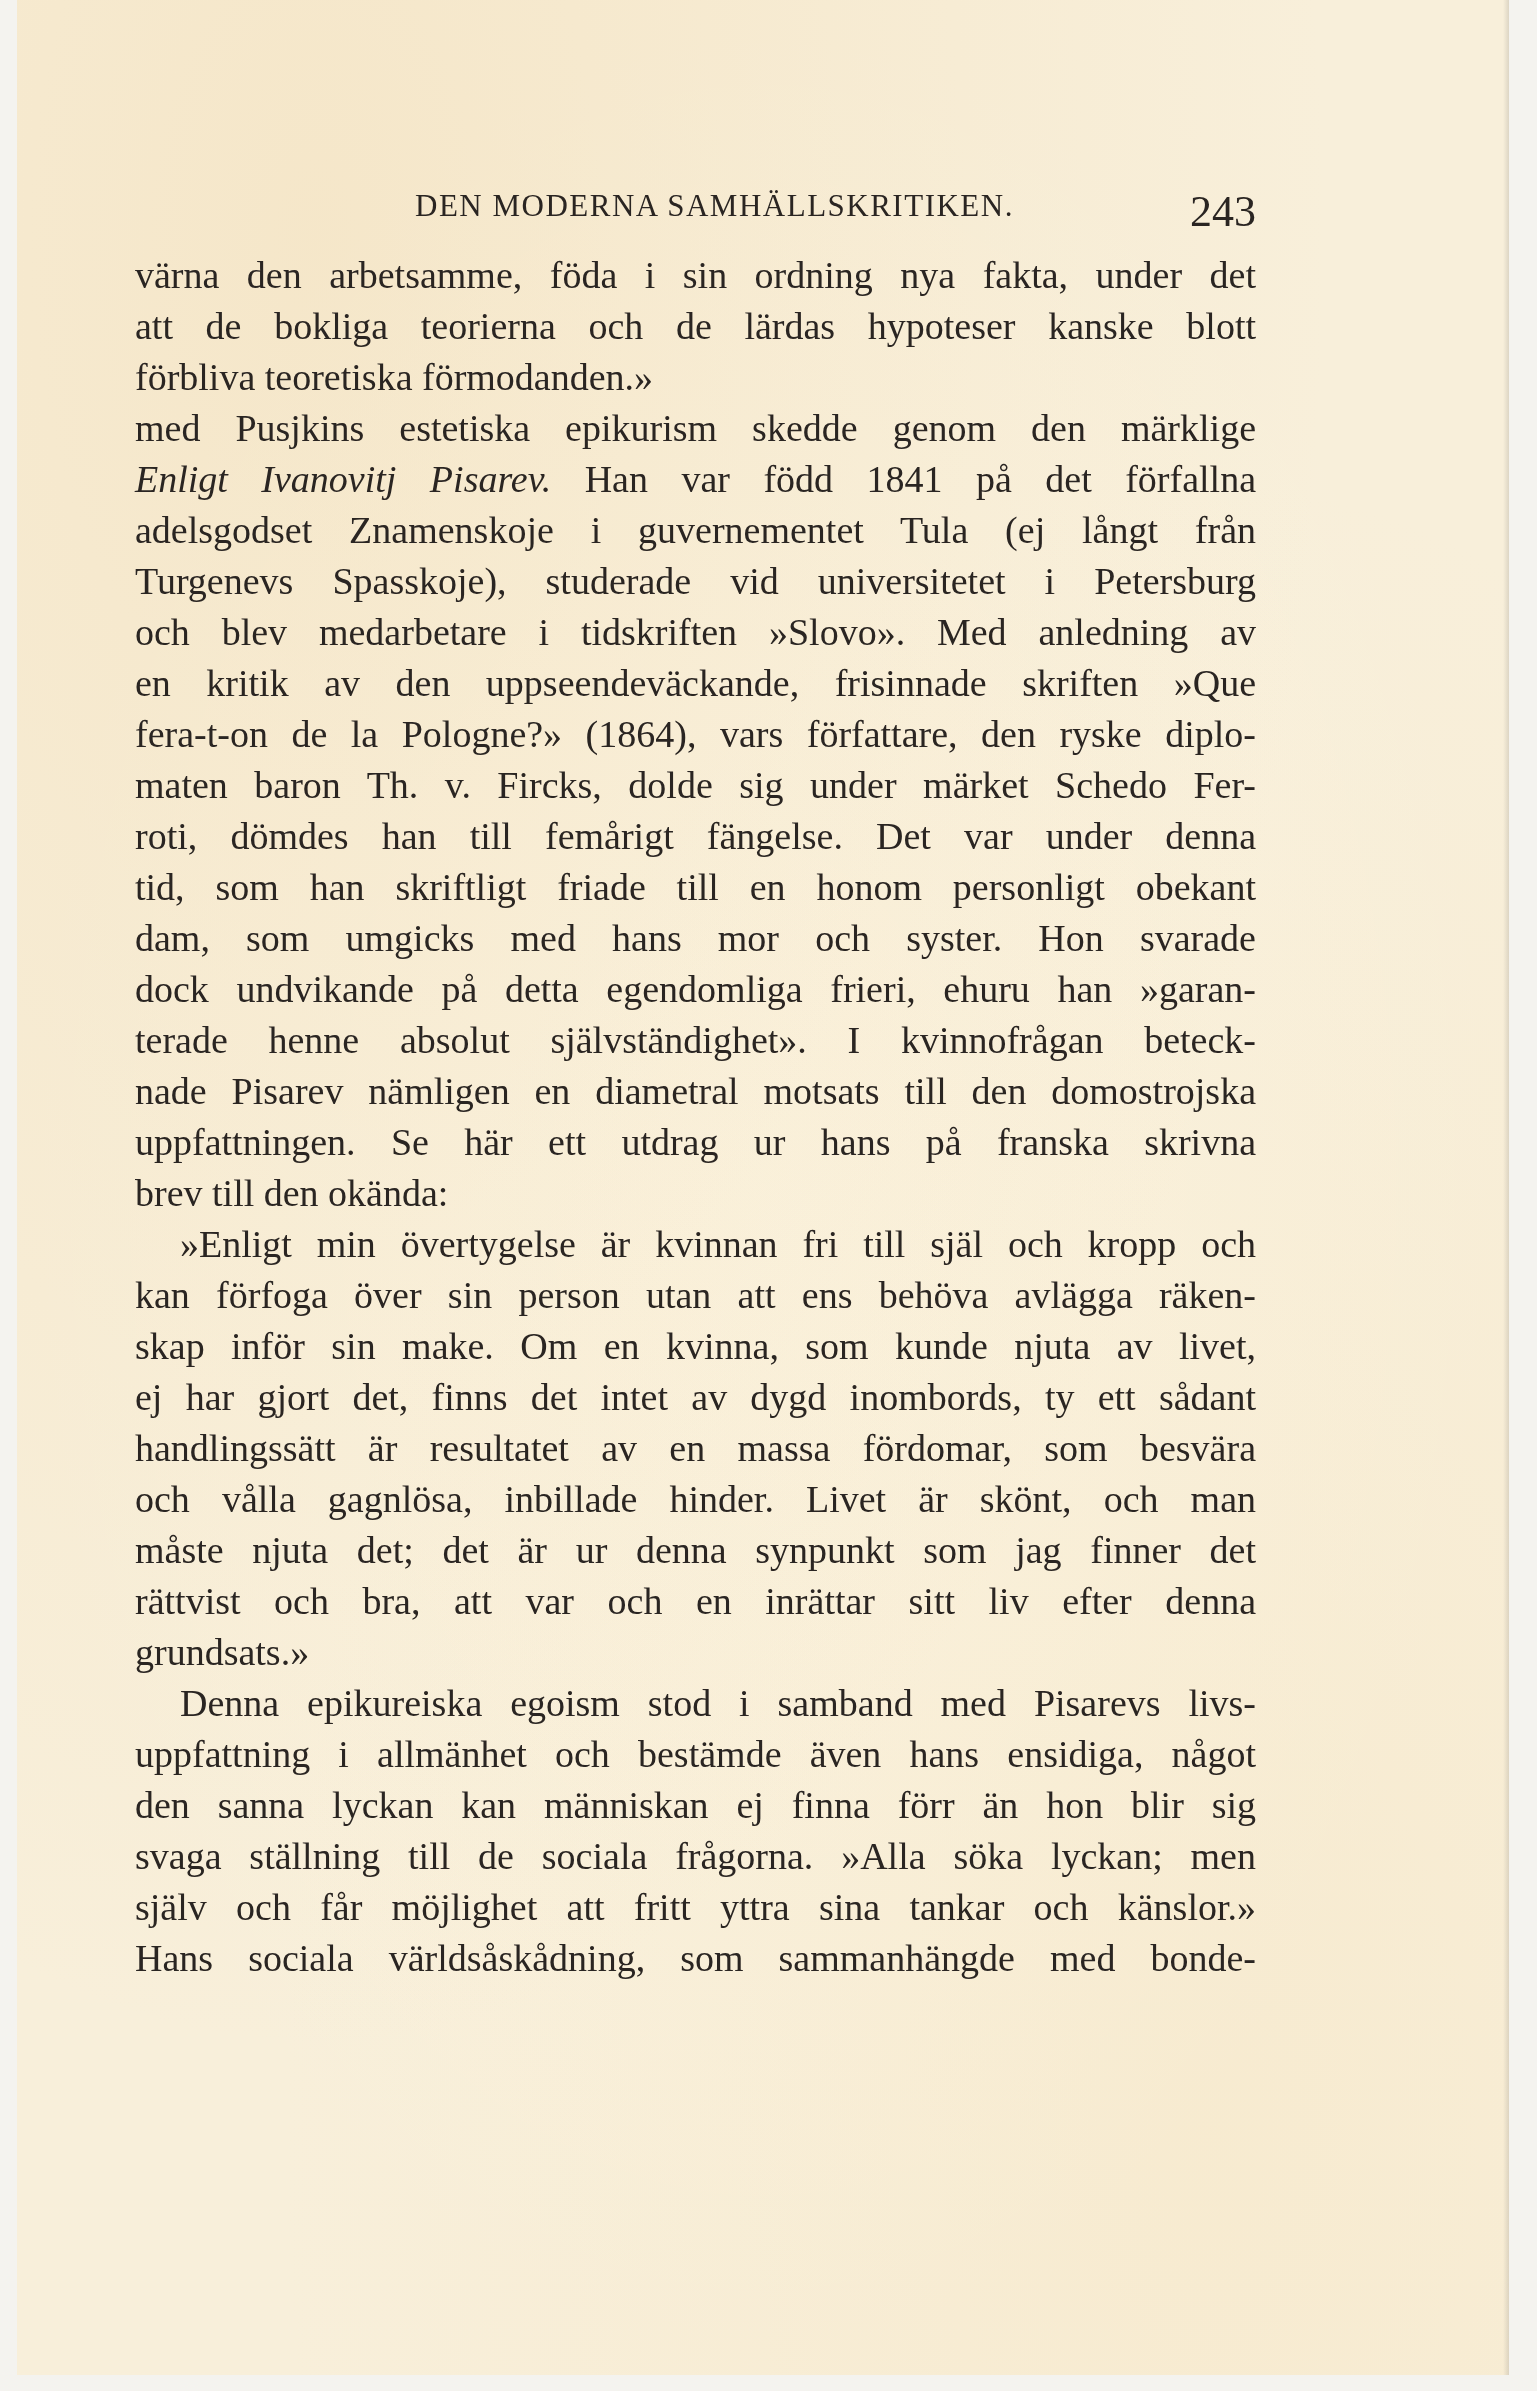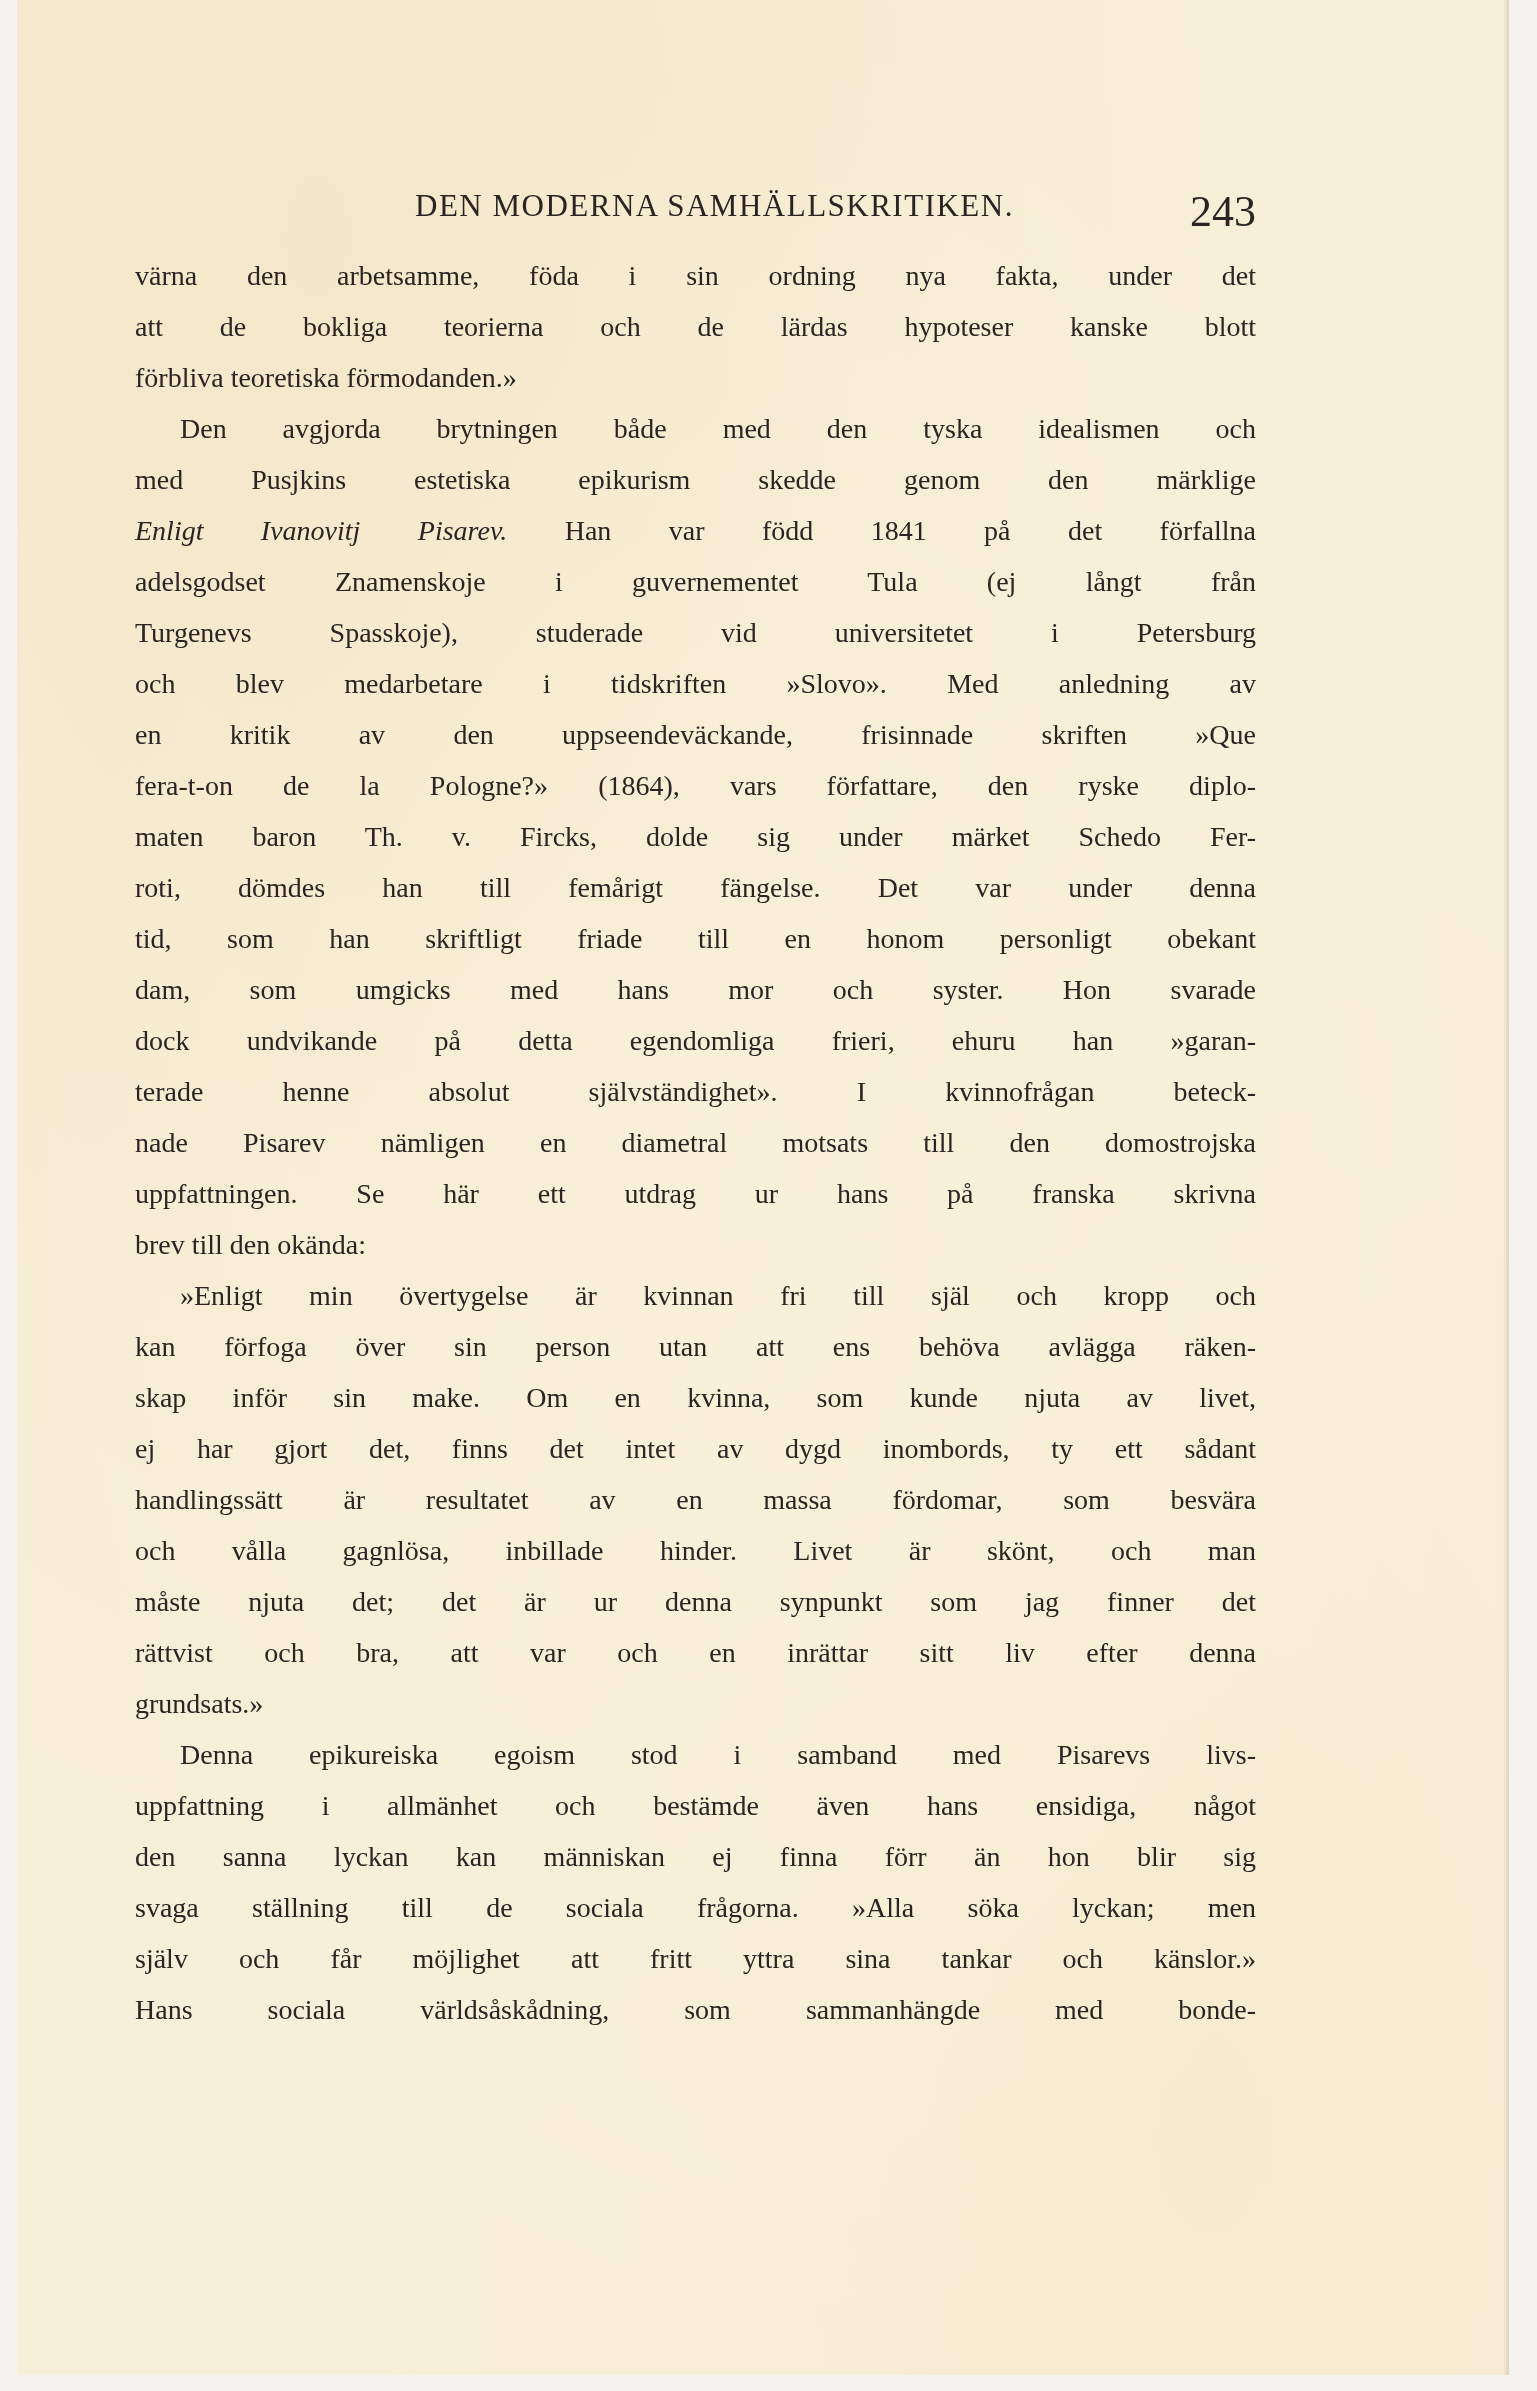--- a/index.html
+++ b/index.html
@@ -28,21 +28,21 @@
     position: absolute; left: 280px; top: 0;
     font-size: 31px; letter-spacing: 1.5px; font-variant: small-caps;
     text-transform: uppercase;
   }
   .page-number {
     position: absolute; right: 0; top: -1.9px; font-size: 44px;
   }
   .body-text {
     position: absolute; left: 135px; top: 250px; width: 1121px;
     font-family: "Liberation Serif", serif; color: #2a2522;
-    font-size: 28px; line-height: 51px;
+    font-size: 38px; line-height: 51px;
   }
   .line {
     display: block; height: 51px; white-space: nowrap;
     text-align: justify; text-align-last: justify;
   }
   .line.last { text-align-last: left; }
   .line.indent { padding-left: 45px; }
   .it { font-style: italic; }
 </style>
 </head>
@@ -57,21 +57,20 @@
   <span class="page-number">243</span>
 </div>
 
 <div class="body-text" id="body-text">
     <div>
       <span class="line">värna den arbetsamme, föda i sin ordning nya fakta, under det</span>
       <span class="line">att de bokliga teorierna och de lärdas hypoteser kanske blott</span>
       <span class="line last">förbliva teoretiska förmodanden.»</span>
     </div>
     <div>
-      <span class="line indent">Den avgjorda brytningen både med den tyska idealismen och</span>
       <span class="line">med Pusjkins estetiska epikurism skedde genom den märklige</span>
       <span class="line"><span class="it">Enligt Ivanovitj Pisarev.</span> Han var född 1841 på det förfallna</span>
       <span class="line">adelsgodset Znamenskoje i guvernementet Tula (ej långt från</span>
       <span class="line">Turgenevs Spasskoje), studerade vid universitetet i Petersburg</span>
       <span class="line">och blev medarbetare i tidskriften »Slovo». Med anledning av</span>
       <span class="line">en kritik av den uppseendeväckande, frisinnade skriften »Que</span>
       <span class="line">fera-t-on de la Pologne?» (1864), vars författare, den ryske diplo-</span>
       <span class="line">maten baron Th. v. Fircks, dolde sig under märket Schedo Fer-</span>
       <span class="line">roti, dömdes han till femårigt fängelse. Det var under denna</span>
       <span class="line">tid, som han skriftligt friade till en honom personligt obekant</span>

